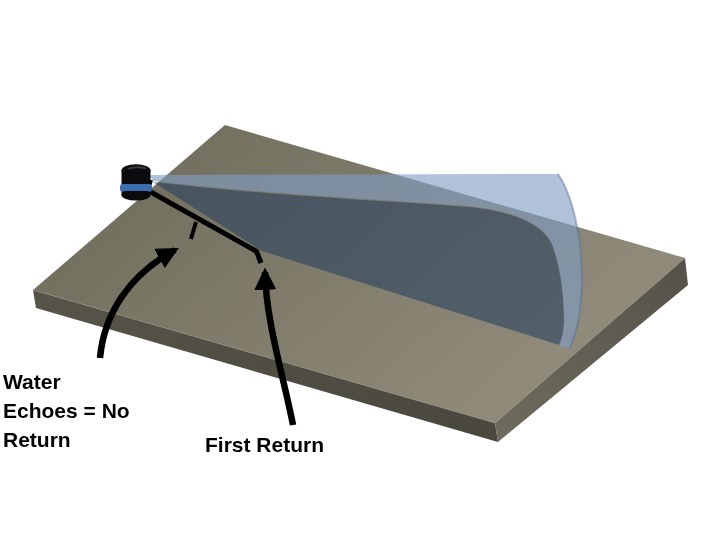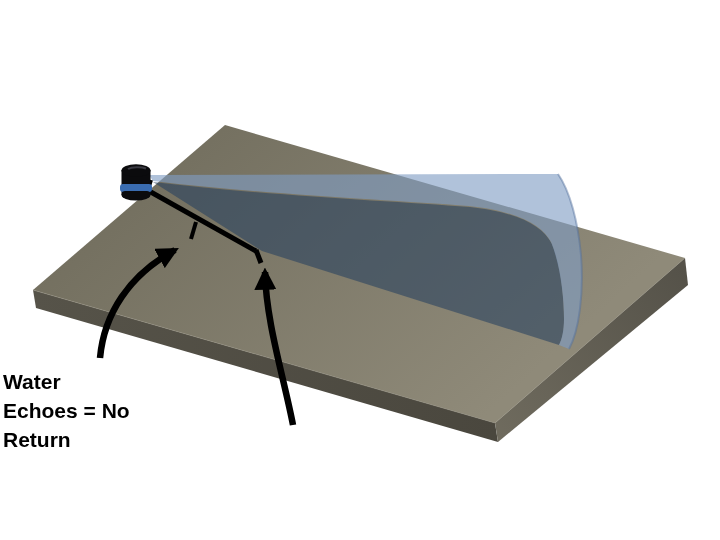--- a/index.html
+++ b/index.html
@@ -90,15 +90,16 @@
     </g>
   </svg>
 
   <div class="label label-water">
     <div>Water</div>
     <div>Echoes = No</div>
     <div>Return</div>
   </div>
 
   <div class="label label-first-return">
+    <div>First Return</div>
   </div>
 
 </div>
 
 </body></html>

